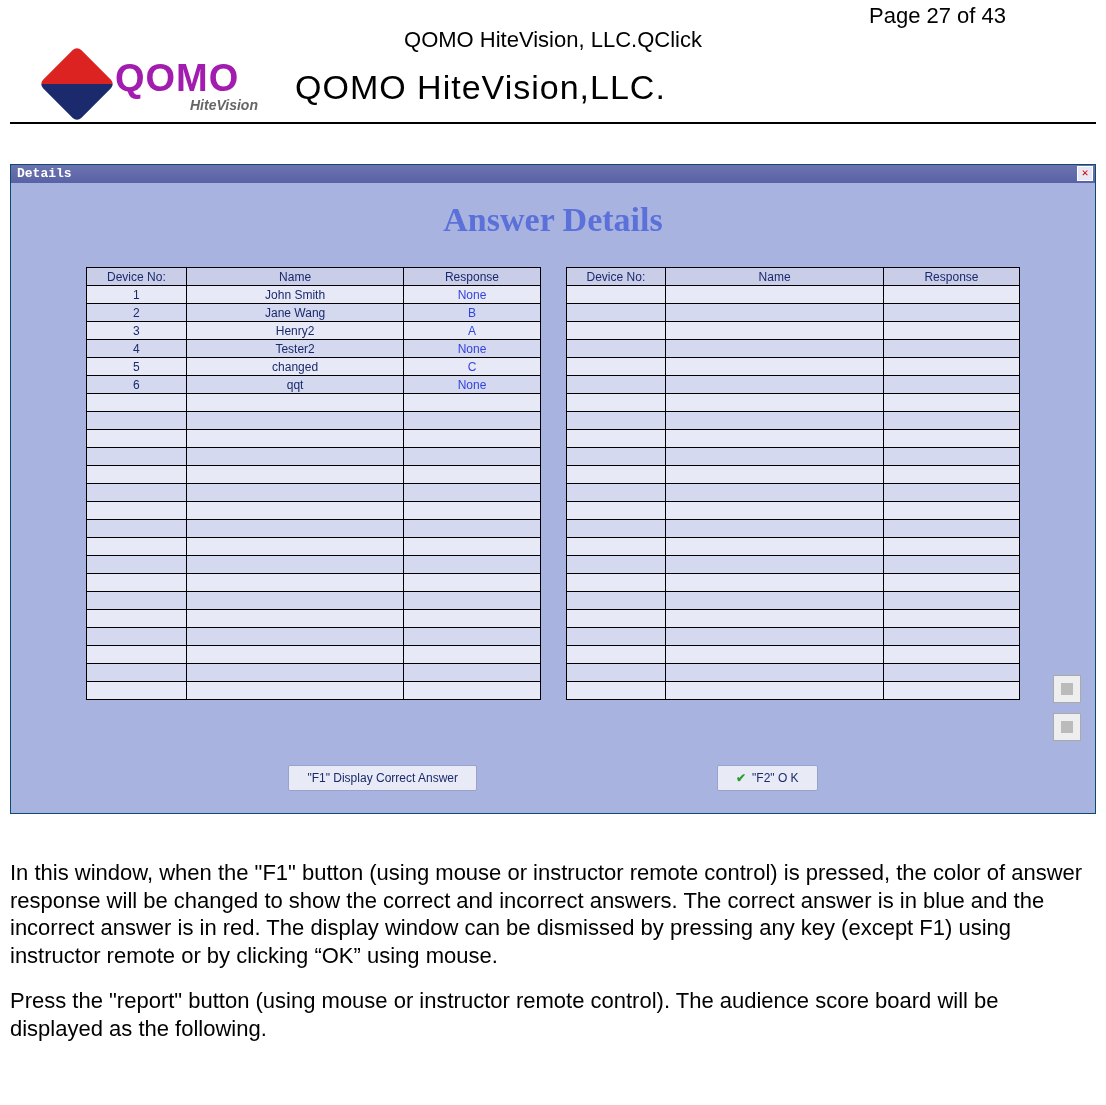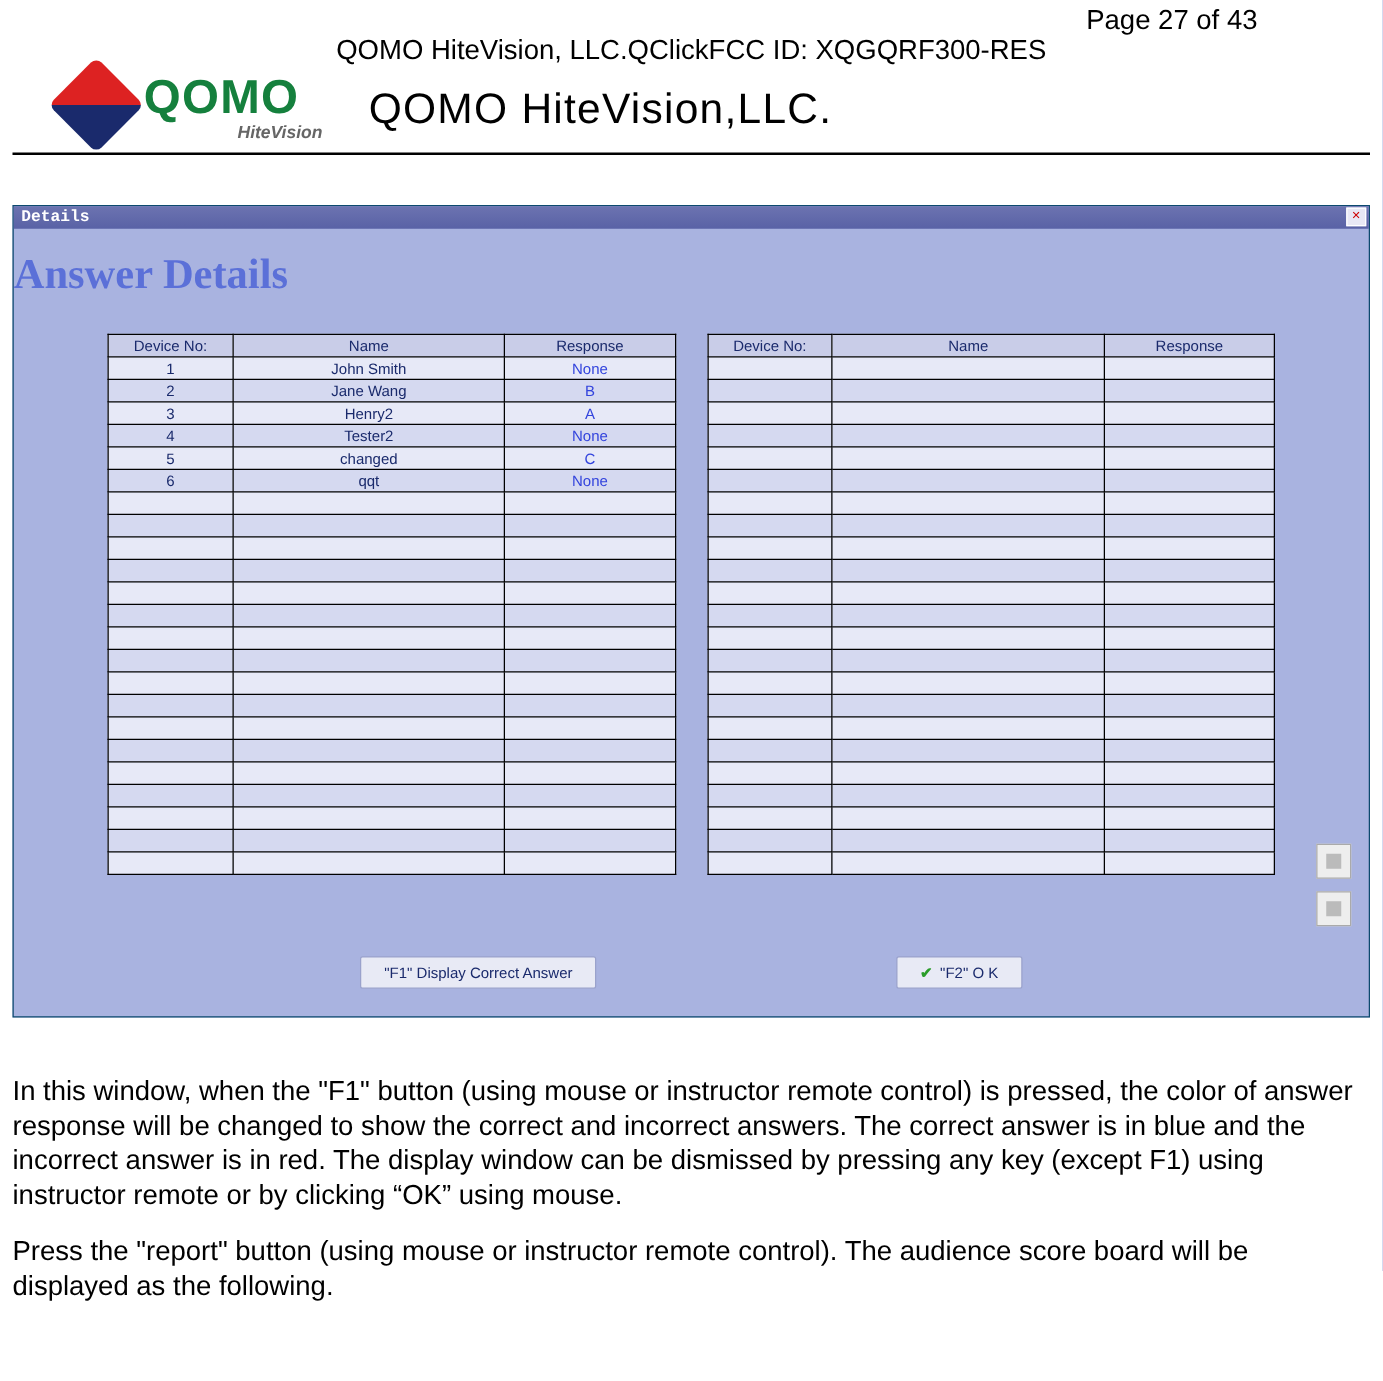--- a/index.html
+++ b/index.html
@@ -48,21 +48,21 @@
     transform: rotate(45deg);
     background: linear-gradient(135deg, #d22 0 50%, #1a2a6c 50% 100%);
     border-radius: 6px;
   }
   .logo-text-main {
     position: absolute;
     left: 65px; top: 2px;
     font-weight: bold;
     font-size: 38px;
     letter-spacing: 1px;
-    color: #15803d;
+    color: #a21caf;
     font-family: Arial, sans-serif;
   }
   .logo-text-sub {
     position: absolute;
     left: 140px; top: 42px;
     font-size: 14px;
     color: #666;
     font-style: italic;
     font-weight: bold;
   }
@@ -97,21 +97,21 @@
     background: #e8e8f5;
     border: 1px solid #fff;
     color: #c00;
     font-size: 11px;
     line-height: 12px;
     text-align: center;
     cursor: pointer;
     font-weight: bold;
   }
   .answer-title {
-    text-align: left;
+    text-align: center;
     font-family: "Times New Roman", serif;
     font-weight: bold;
     font-size: 34px;
     color: #5b70d8;
     margin: 18px 0 12px 0;
   }
   .tables-wrap {
     display: flex;
     gap: 25px;
     padding: 16px 75px;
@@ -191,21 +191,20 @@
 </head>
 <body>
 
 <div class="page">
 
   <div class="page-number">Page 27 of 43</div>
 
   <div class="header-row">
     <span>QOMO HiteVision, LLC.</span>
     <span>QClick</span>
-    <span>FCC ID: XQGQRF300-RES</span>
   </div>
 
   <div class="letterhead">
     <div class="logo">
       <div class="logo-q"></div>
       <div class="logo-text-main">QOMO</div>
       <div class="logo-text-sub">HiteVision</div>
     </div>
     <div class="company-big">QOMO HiteVision,LLC.</div>
   </div>

